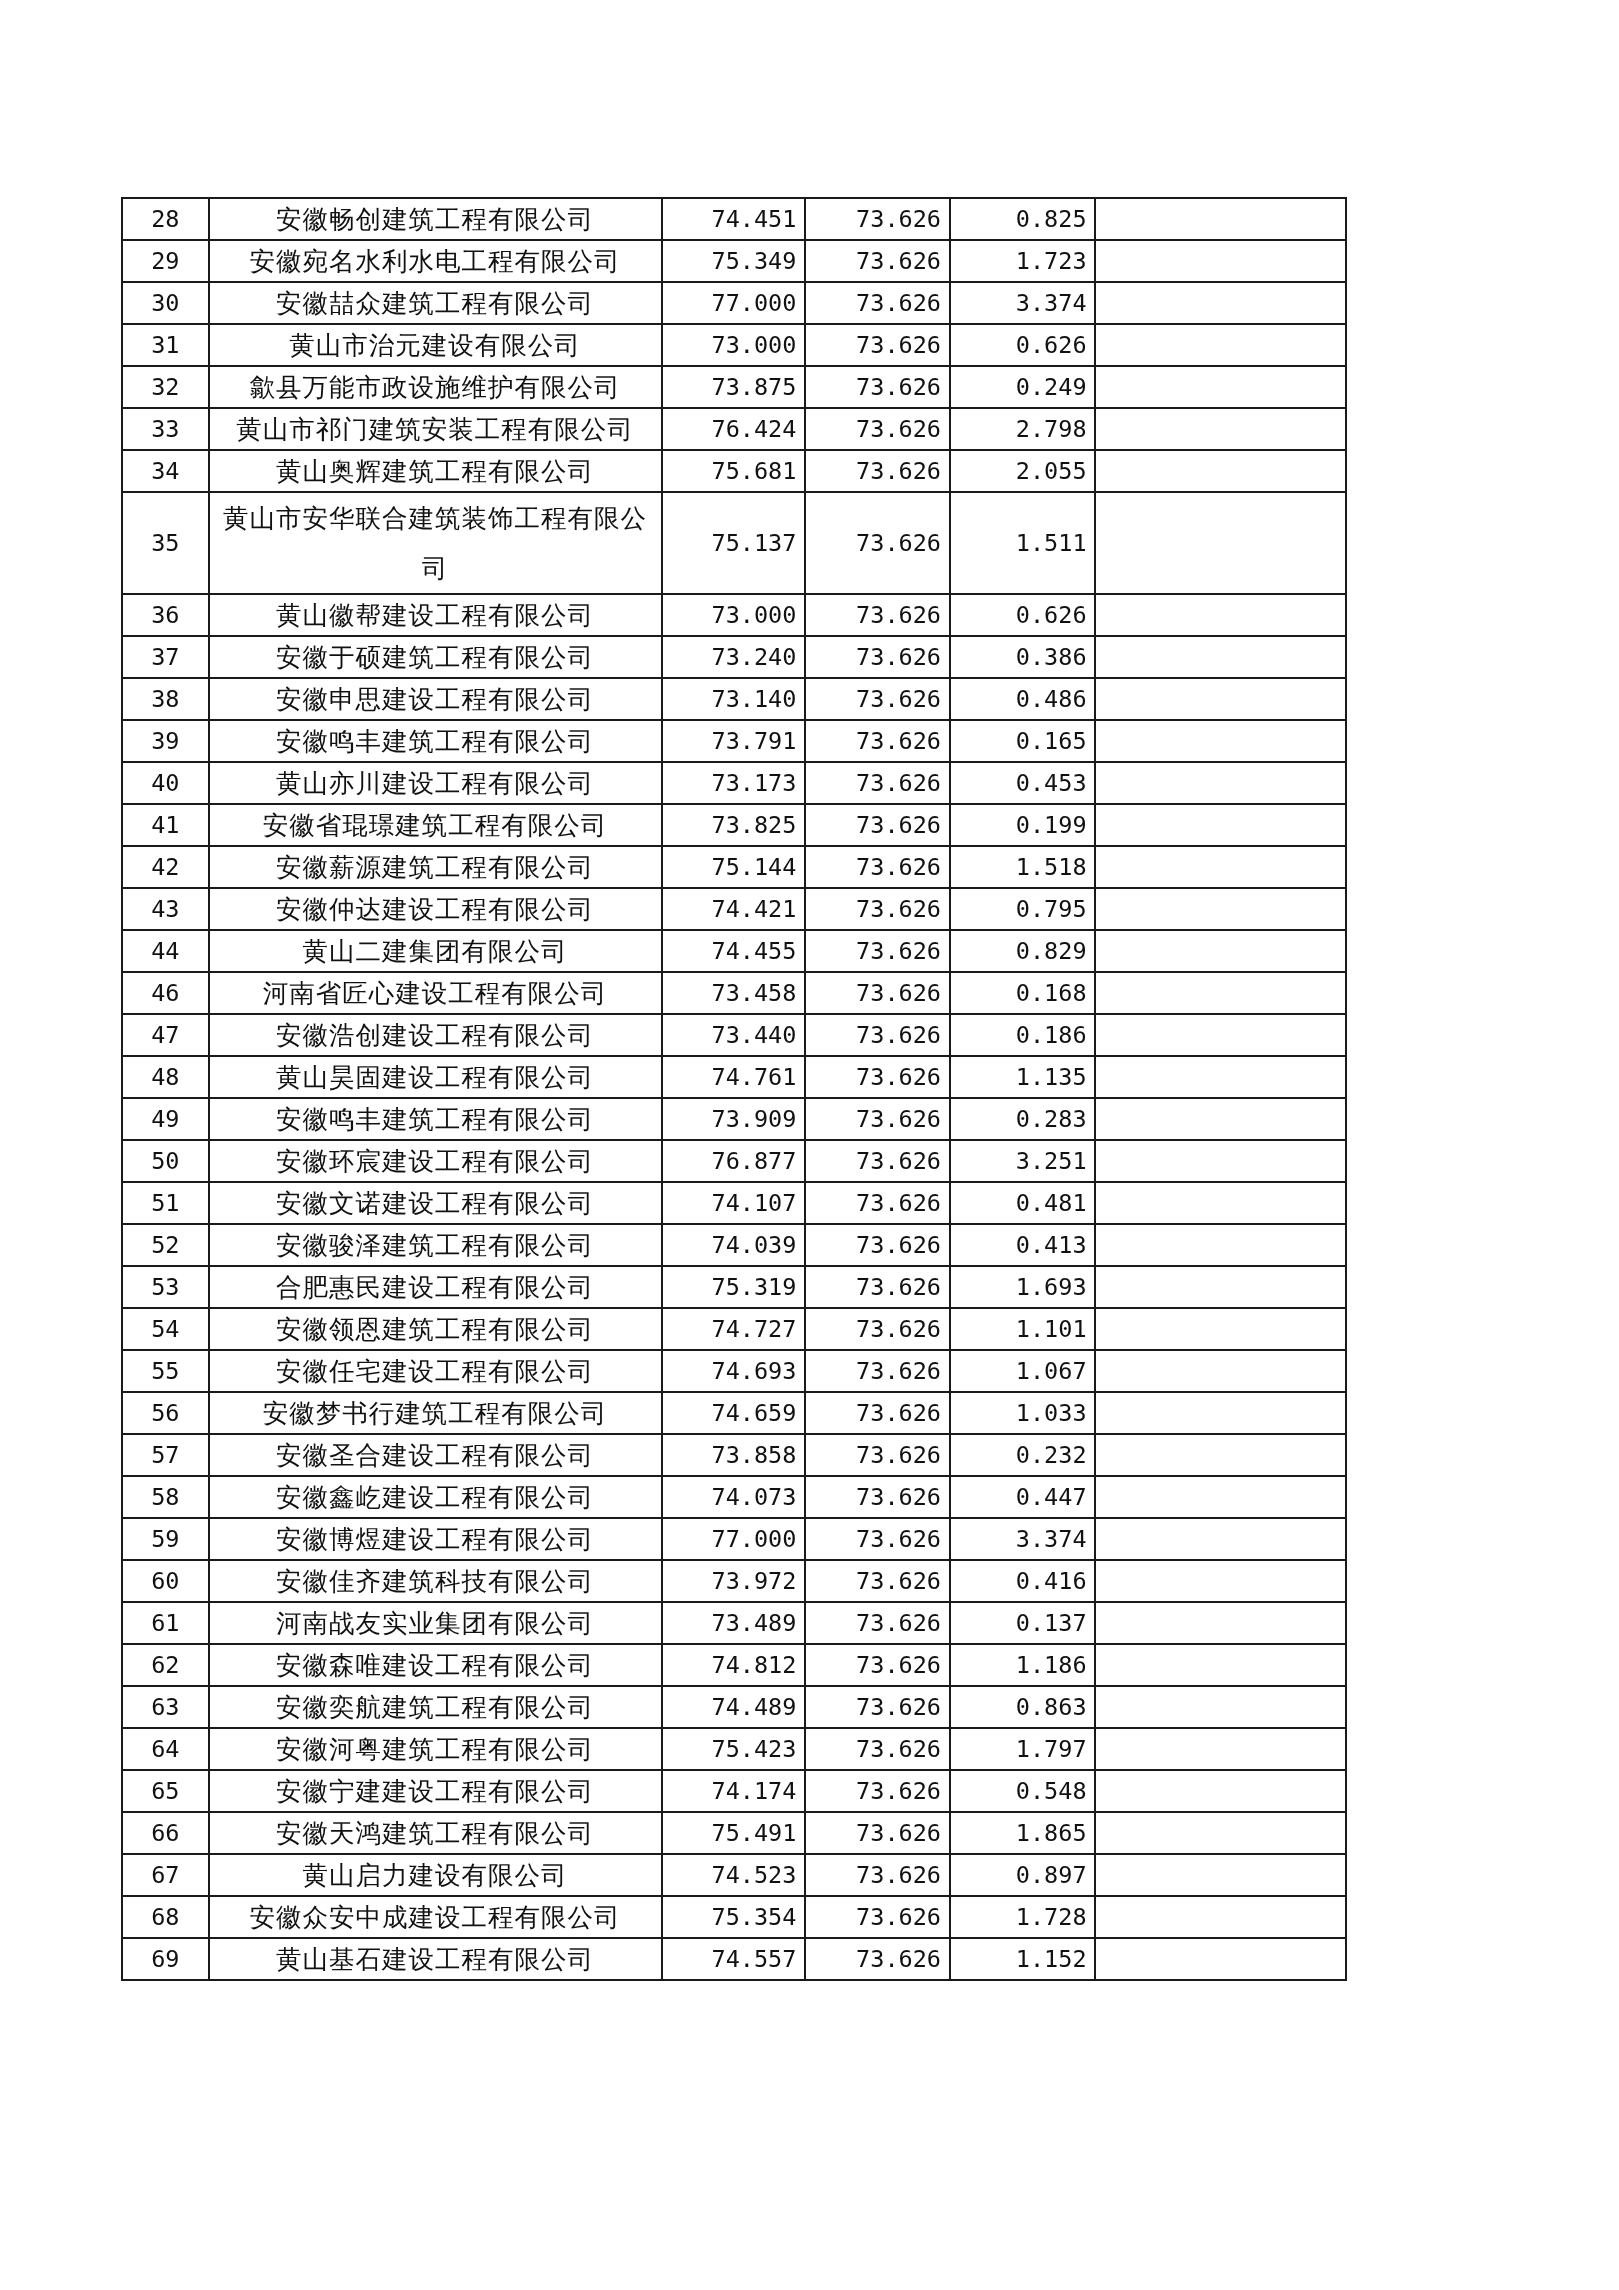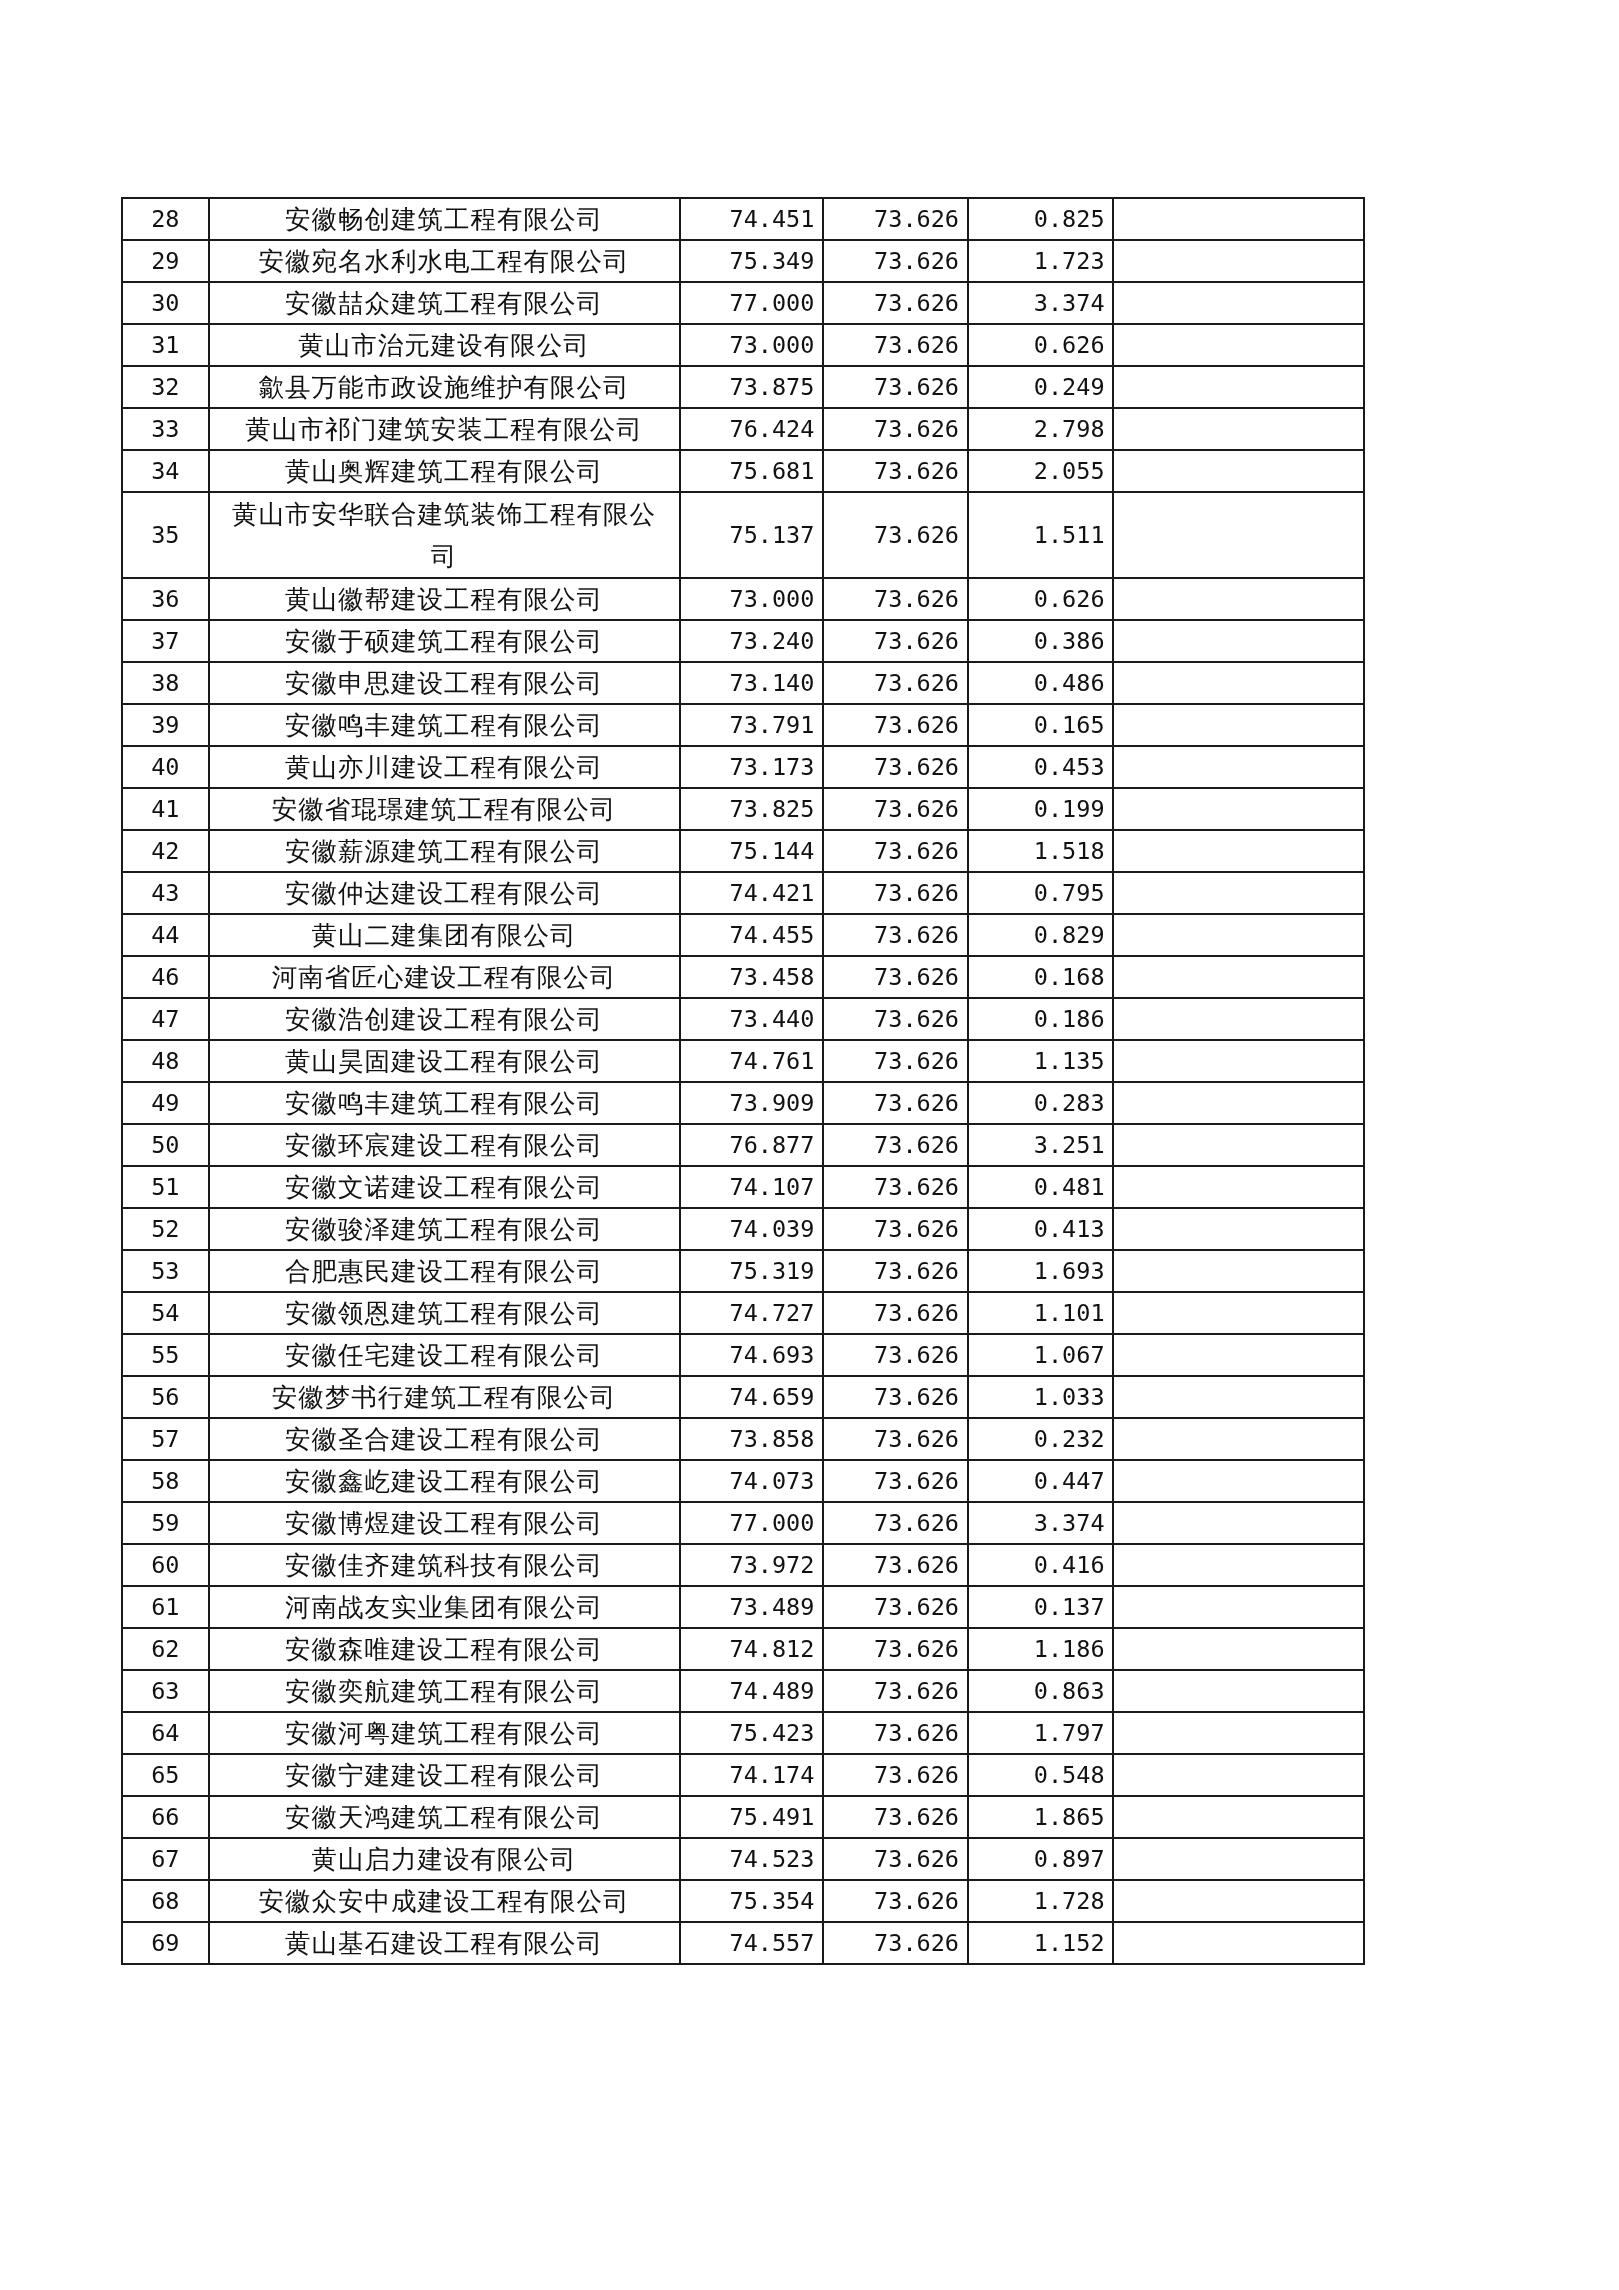--- a/index.html
+++ b/index.html
@@ -26,21 +26,21 @@
   td.c-score, td.c-base, td.c-diff {
     text-align: right;
     font-family: "DejaVu Sans Mono", "Liberation Mono", monospace;
     font-size: 23.5px;
     padding-right: 11.8px;
   }
   td.c-score { width: 126px; }
   td.c-base { width: 127px; margin-top: 19px; }
   td.c-diff { width: 128px; }
   td.c-note { width: 233px; }
-  tr.tall td.c-name { white-space: normal; line-height: 42px; padding: 0 21px; }
+  tr.tall td.c-name { white-space: normal; line-height: 50px; padding: 0 12px; }
 </style>
 </head>
 <body>
 
 <div class="sheet">
   <table class="score">
     <tbody id="rows">
         <tr>
     <td class="c-no">28</td>
     <td class="c-name">安徽畅创建筑工程有限公司</td>

